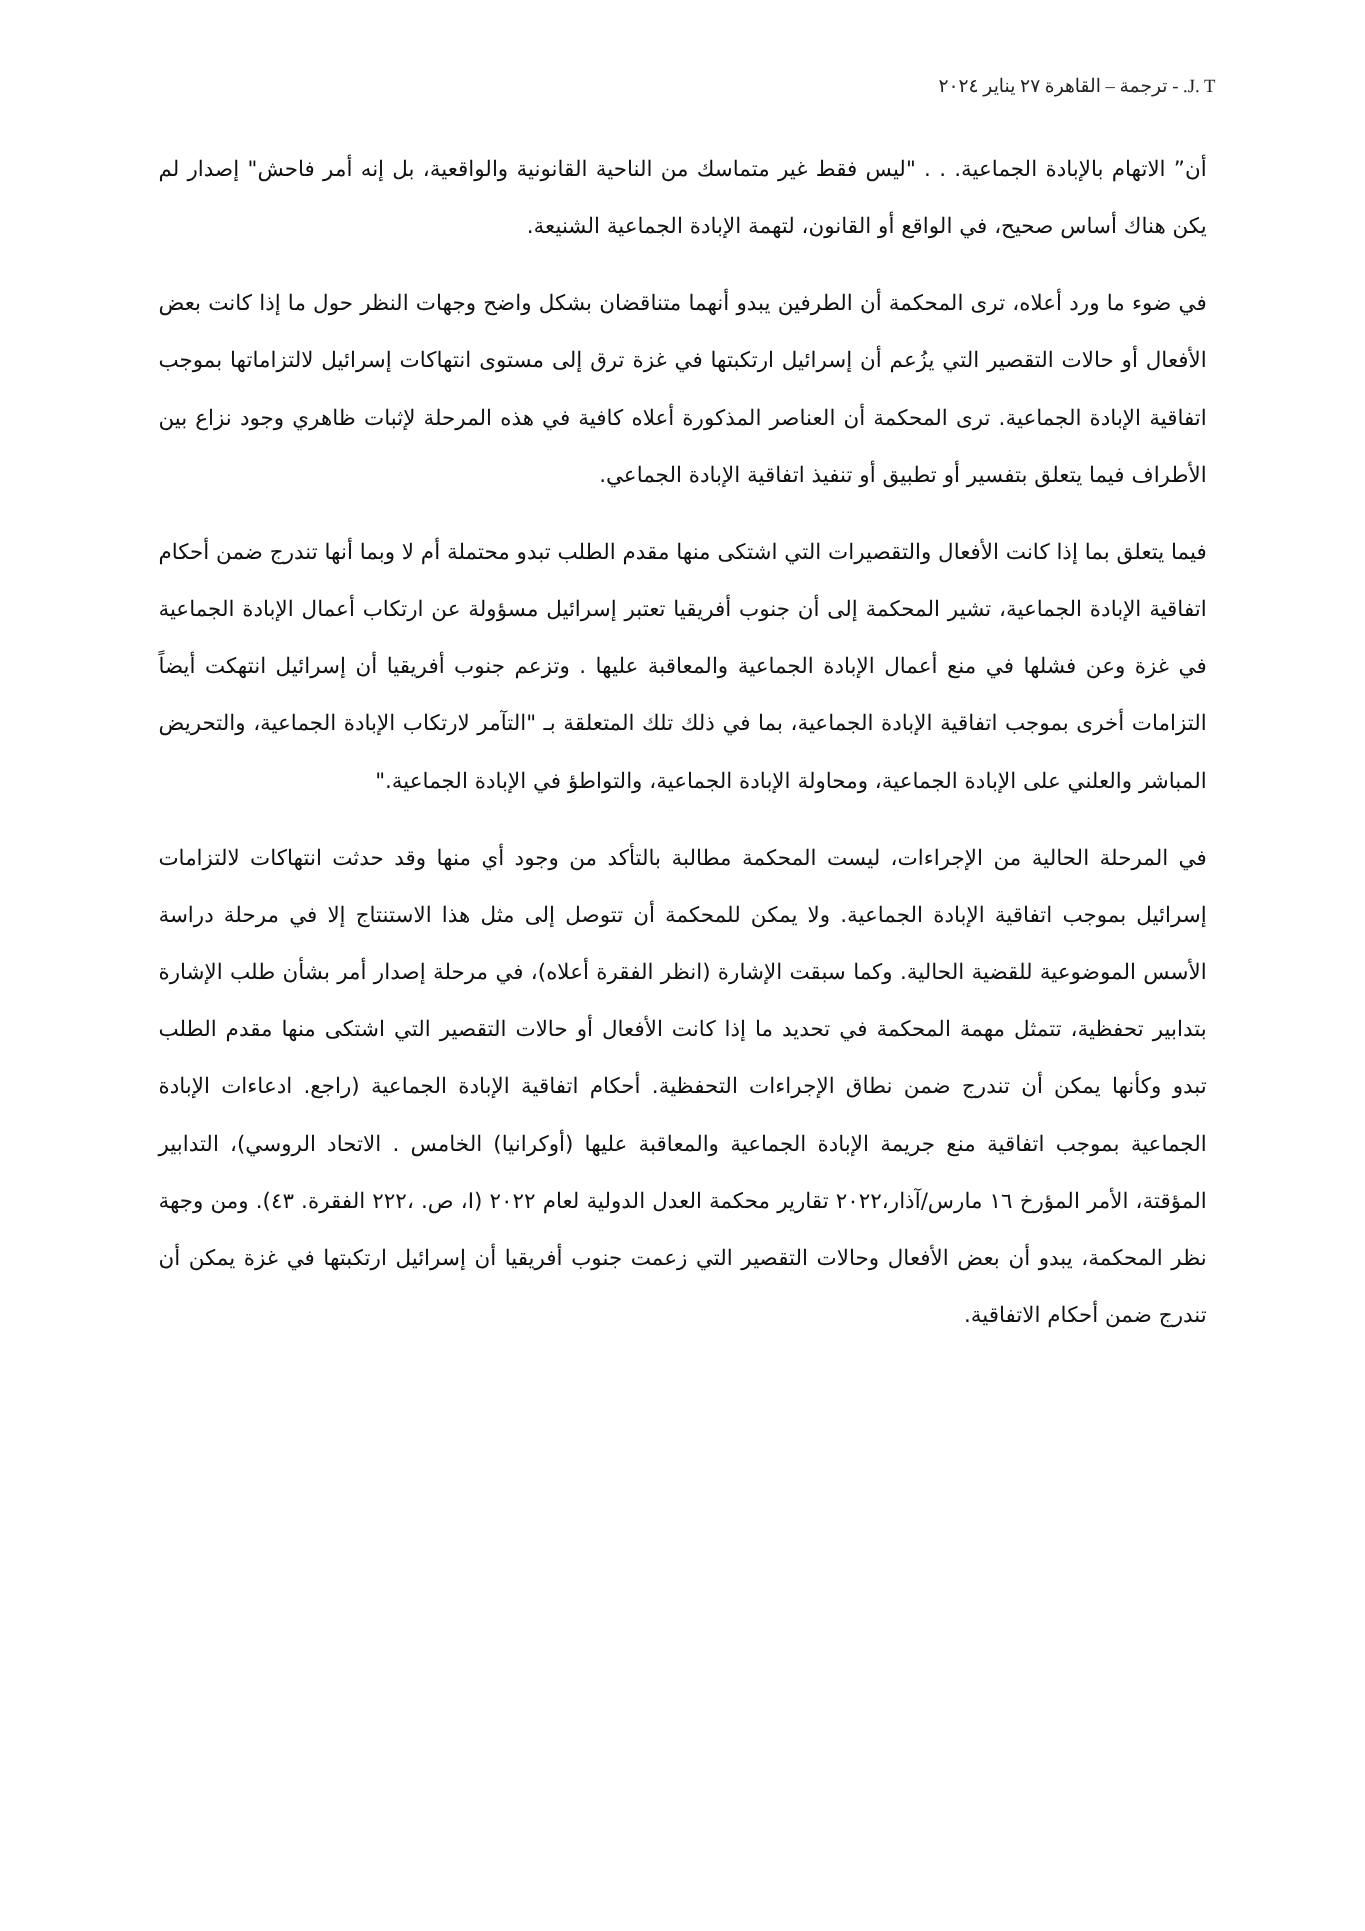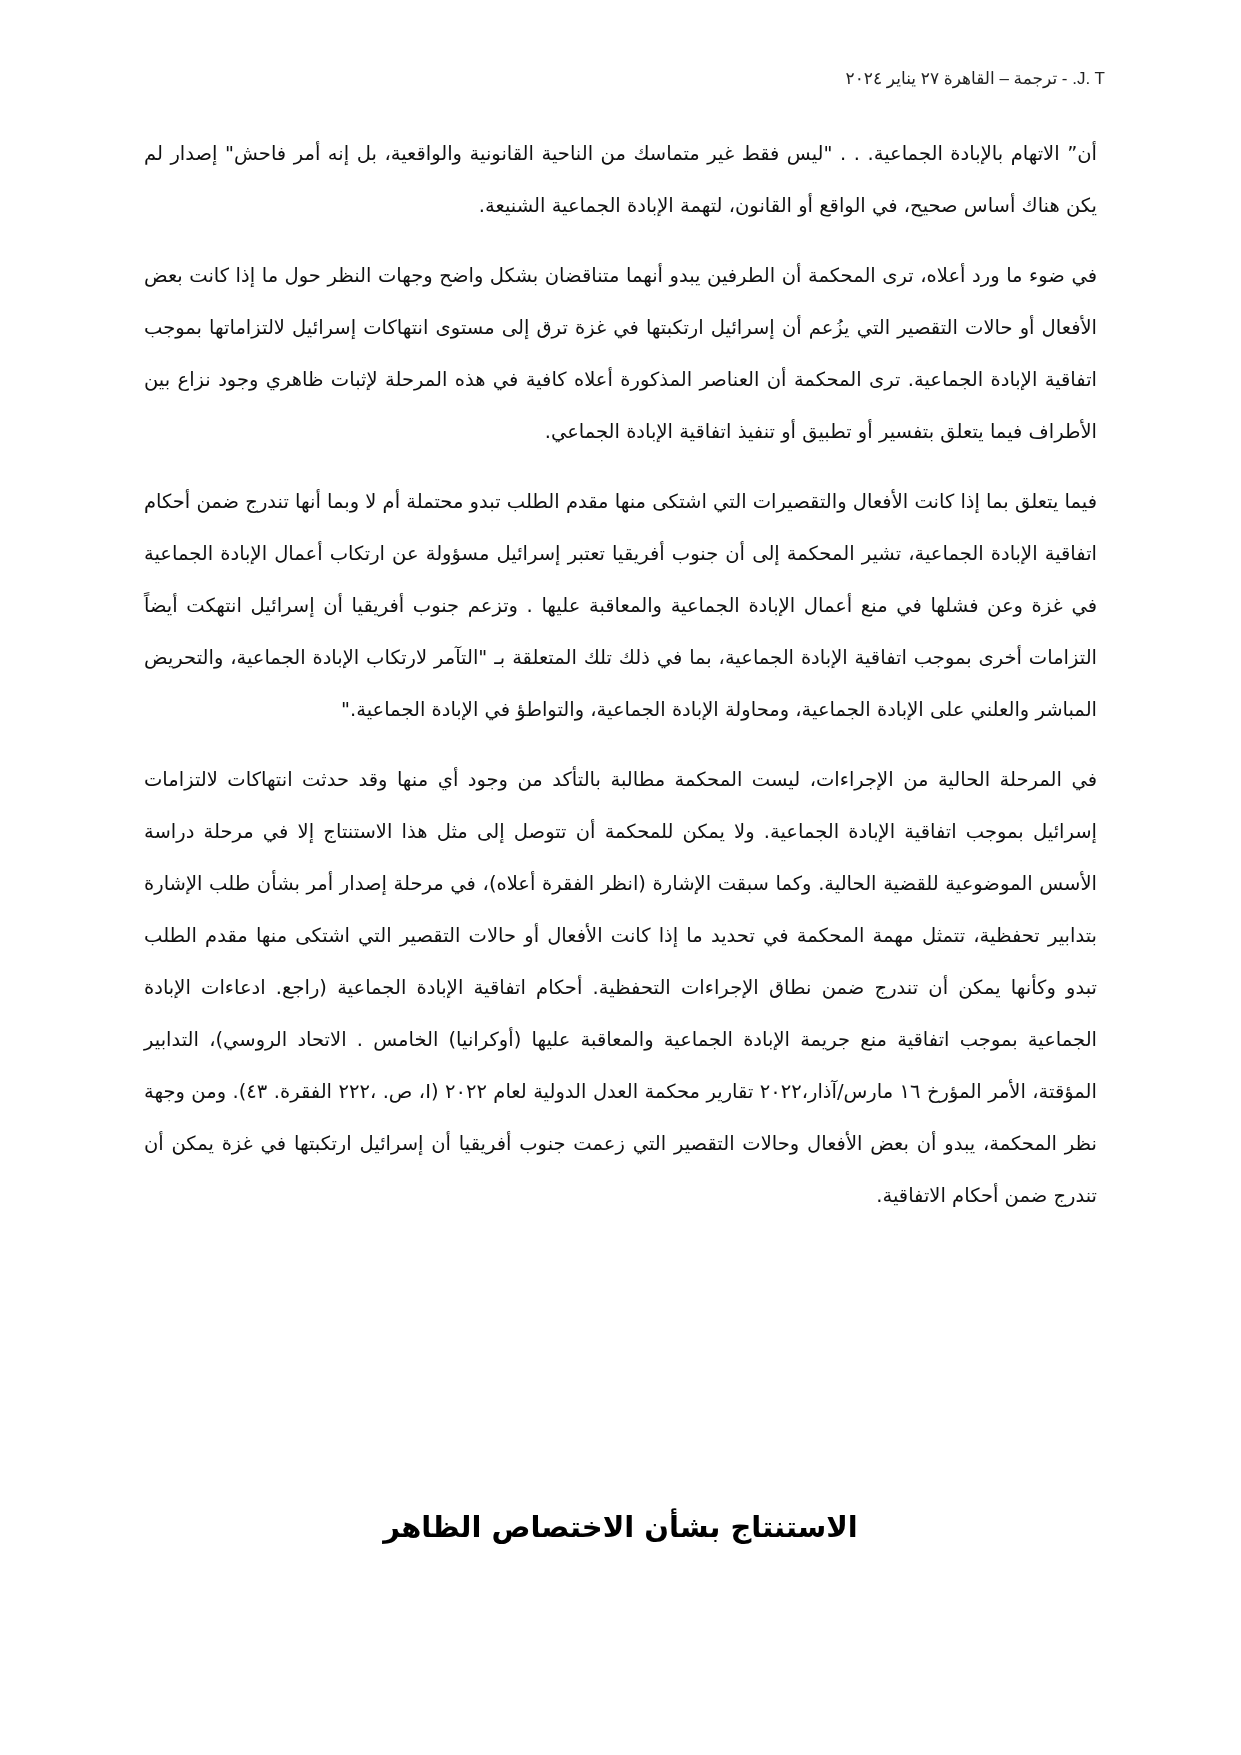--- a/index.html
+++ b/index.html
@@ -22,21 +22,21 @@
       width: 1241px;
       height: 1755px;
     }
     .header {
       position: absolute;
       top: 68px;
       right: 136px;
       left: 136px;
       text-align: right;
       direction: rtl;
-      font-family: Liberation Sans, sans-serif;
+      font-family: Liberation Serif, serif;
       font-size: 17px;
       color: #222;
     }
     .body-text {
       position: absolute;
       top: 128px;
       right: 144px;
       left: 144px;
       direction: rtl;
     }
@@ -66,14 +66,13 @@
 <div class="page">
   <div class="header">J. T. - ترجمة – القاهرة ٢٧ يناير ٢٠٢٤</div>
 
   <div class="body-text">
     <p class="para">أن” الاتهام بالإبادة الجماعية. . . "ليس فقط غير متماسك من الناحية القانونية والواقعية، بل إنه أمر فاحش" إصدار لم يكن هناك أساس صحيح، في الواقع أو القانون، لتهمة الإبادة الجماعية الشنيعة.</p>
     <p class="para">في ضوء ما ورد أعلاه، ترى المحكمة أن الطرفين يبدو أنهما متناقضان بشكل واضح وجهات النظر حول ما إذا كانت بعض الأفعال أو حالات التقصير التي يزُعم أن إسرائيل ارتكبتها في غزة ترق إلى مستوى انتهاكات إسرائيل لالتزاماتها بموجب اتفاقية الإبادة الجماعية. ترى المحكمة أن العناصر المذكورة أعلاه كافية في هذه المرحلة لإثبات ظاهري وجود نزاع بين الأطراف فيما يتعلق بتفسير أو تطبيق أو تنفيذ اتفاقية الإبادة الجماعي.</p>
     <p class="para">فيما يتعلق بما إذا كانت الأفعال والتقصيرات التي اشتكى منها مقدم الطلب تبدو محتملة أم لا وبما أنها تندرج ضمن أحكام اتفاقية الإبادة الجماعية، تشير المحكمة إلى أن جنوب أفريقيا تعتبر إسرائيل مسؤولة عن ارتكاب أعمال الإبادة الجماعية في غزة وعن فشلها في منع أعمال الإبادة الجماعية والمعاقبة عليها . وتزعم جنوب أفريقيا أن إسرائيل انتهكت أيضاً التزامات أخرى بموجب اتفاقية الإبادة الجماعية، بما في ذلك تلك المتعلقة بـ "التآمر لارتكاب الإبادة الجماعية، والتحريض المباشر والعلني على الإبادة الجماعية، ومحاولة الإبادة الجماعية، والتواطؤ في الإبادة الجماعية."</p>
     <p class="para">في المرحلة الحالية من الإجراءات، ليست المحكمة مطالبة بالتأكد من وجود أي منها وقد حدثت انتهاكات لالتزامات إسرائيل بموجب اتفاقية الإبادة الجماعية. ولا يمكن للمحكمة أن تتوصل إلى مثل هذا الاستنتاج إلا في مرحلة دراسة الأسس الموضوعية للقضية الحالية. وكما سبقت الإشارة (انظر الفقرة أعلاه)، في مرحلة إصدار أمر بشأن طلب الإشارة بتدابير تحفظية، تتمثل مهمة المحكمة في تحديد ما إذا كانت الأفعال أو حالات التقصير التي اشتكى منها مقدم الطلب تبدو وكأنها يمكن أن تندرج ضمن نطاق الإجراءات التحفظية. أحكام اتفاقية الإبادة الجماعية (راجع. ادعاءات الإبادة الجماعية بموجب اتفاقية منع جريمة الإبادة الجماعية والمعاقبة عليها (أوكرانيا) الخامس . الاتحاد الروسي)، التدابير المؤقتة، الأمر المؤرخ ١٦ مارس/آذار،٢٠٢٢ تقارير محكمة العدل الدولية لعام ٢٠٢٢ (I، ص. ،٢٢٢ الفقرة. ٤٣). ومن وجهة نظر المحكمة، يبدو أن بعض الأفعال وحالات التقصير التي زعمت جنوب أفريقيا أن إسرائيل ارتكبتها في غزة يمكن أن تندرج ضمن أحكام الاتفاقية.</p>
   </div>
 
-  <h2 class="heading">الاستنتاج بشأن الاختصاص الظاهر</h2>
 </div>
 
 </body></html>

